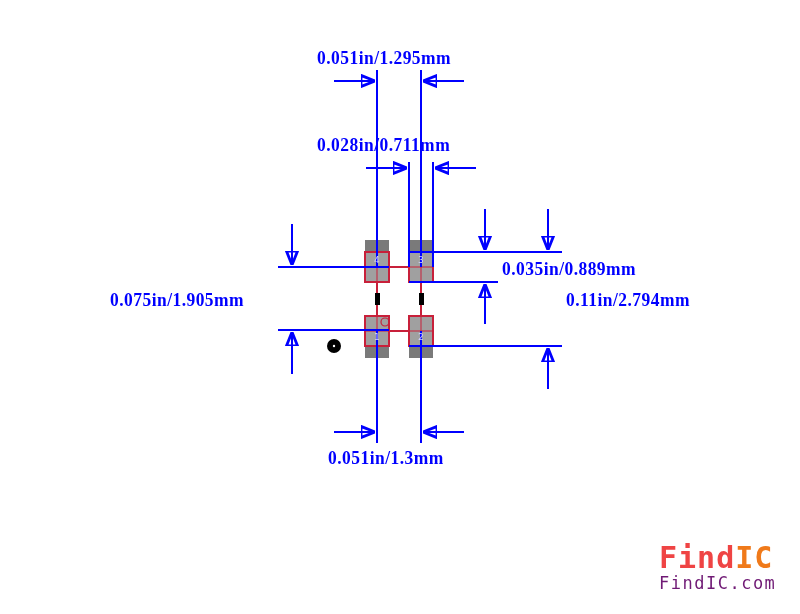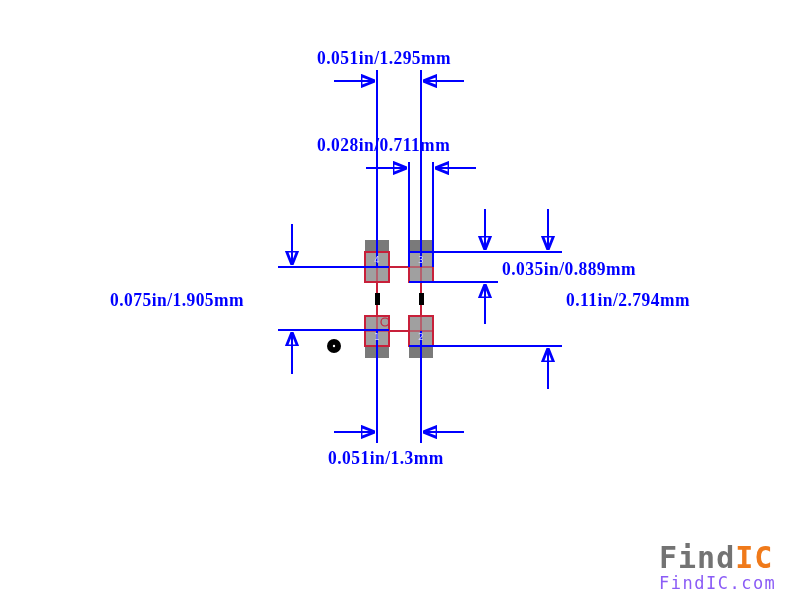--- a/index.html
+++ b/index.html
@@ -2,23 +2,23 @@
 <html><head>
   <meta charset="utf-8">
   <style>
     html, body { margin: 0; padding: 0; background: #ffffff; }
     body { width: 800px; height: 614px; position: relative; overflow: hidden; font-family: "DejaVu Serif", serif; }
     #canvas { position: absolute; left: 0; top: 0; }
     .dim-label { position: absolute; color: #0000ff; font-family: "Liberation Serif", "DejaVu Serif", serif; font-size: 19px; font-weight: bold; letter-spacing: 0.5px; white-space: nowrap; line-height: 1; transform: scaleX(0.92); transform-origin: left top; }
     .pad-num { position: absolute; color: #d0d0ff; font-family: "DejaVu Sans", sans-serif; font-size: 9px; line-height: 1; }
     .logo { position: absolute; left: 659px; top: 543px; width: 124px; height: 56px; }
     .logo-top { font-family: "DejaVu Sans Mono", monospace; font-weight: bold; font-size: 30px; line-height: 30px; letter-spacing: 1px; }
-    .logo-top .g { color: #737373; }
+    .logo-top .g { color: #ef4444; }
     .logo-top .o { color: #f07a1a; margin-top: 40px; }
-    .logo-bottom { font-family: "DejaVu Sans Mono", monospace; font-size: 17px; line-height: 20px; color: #8b5cf6; letter-spacing: 1.5px; }
+    .logo-bottom { font-family: "DejaVu Sans Mono", monospace; font-size: 17px; line-height: 20px; color: #701a75; letter-spacing: 1.5px; }
   </style>
 </head>
 <body>
 
 <svg id="canvas" width="800" height="614" viewBox="0 0 800 614" xmlns="http://www.w3.org/2000/svg">
   <defs>
     <marker id="arr" viewBox="0 0 10 10" refX="10" refY="5" markerWidth="7" markerHeight="7" orient="auto-start-reverse">
       <path d="M0,1 L10,5 L0,9 Z" fill="none" stroke="#0000ff" stroke-width="2"></path>
     </marker>
   </defs>

